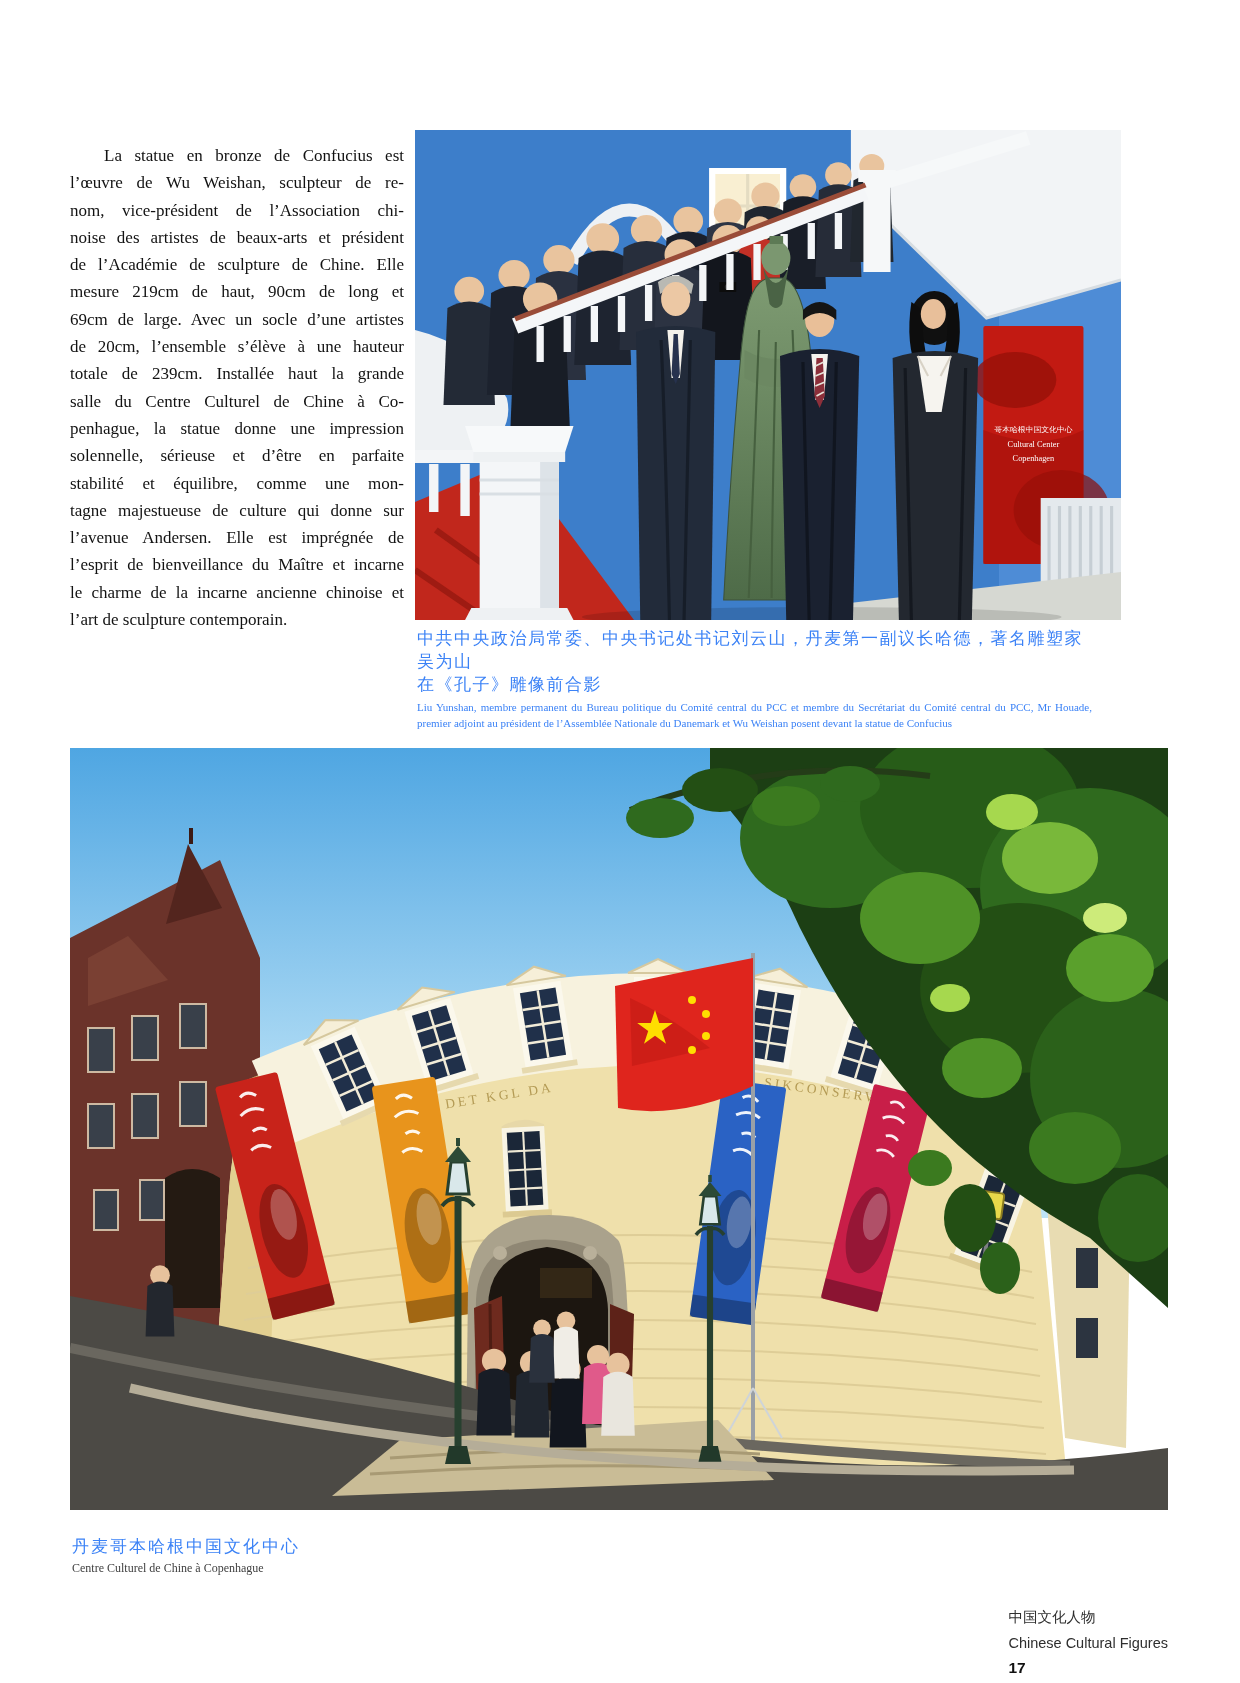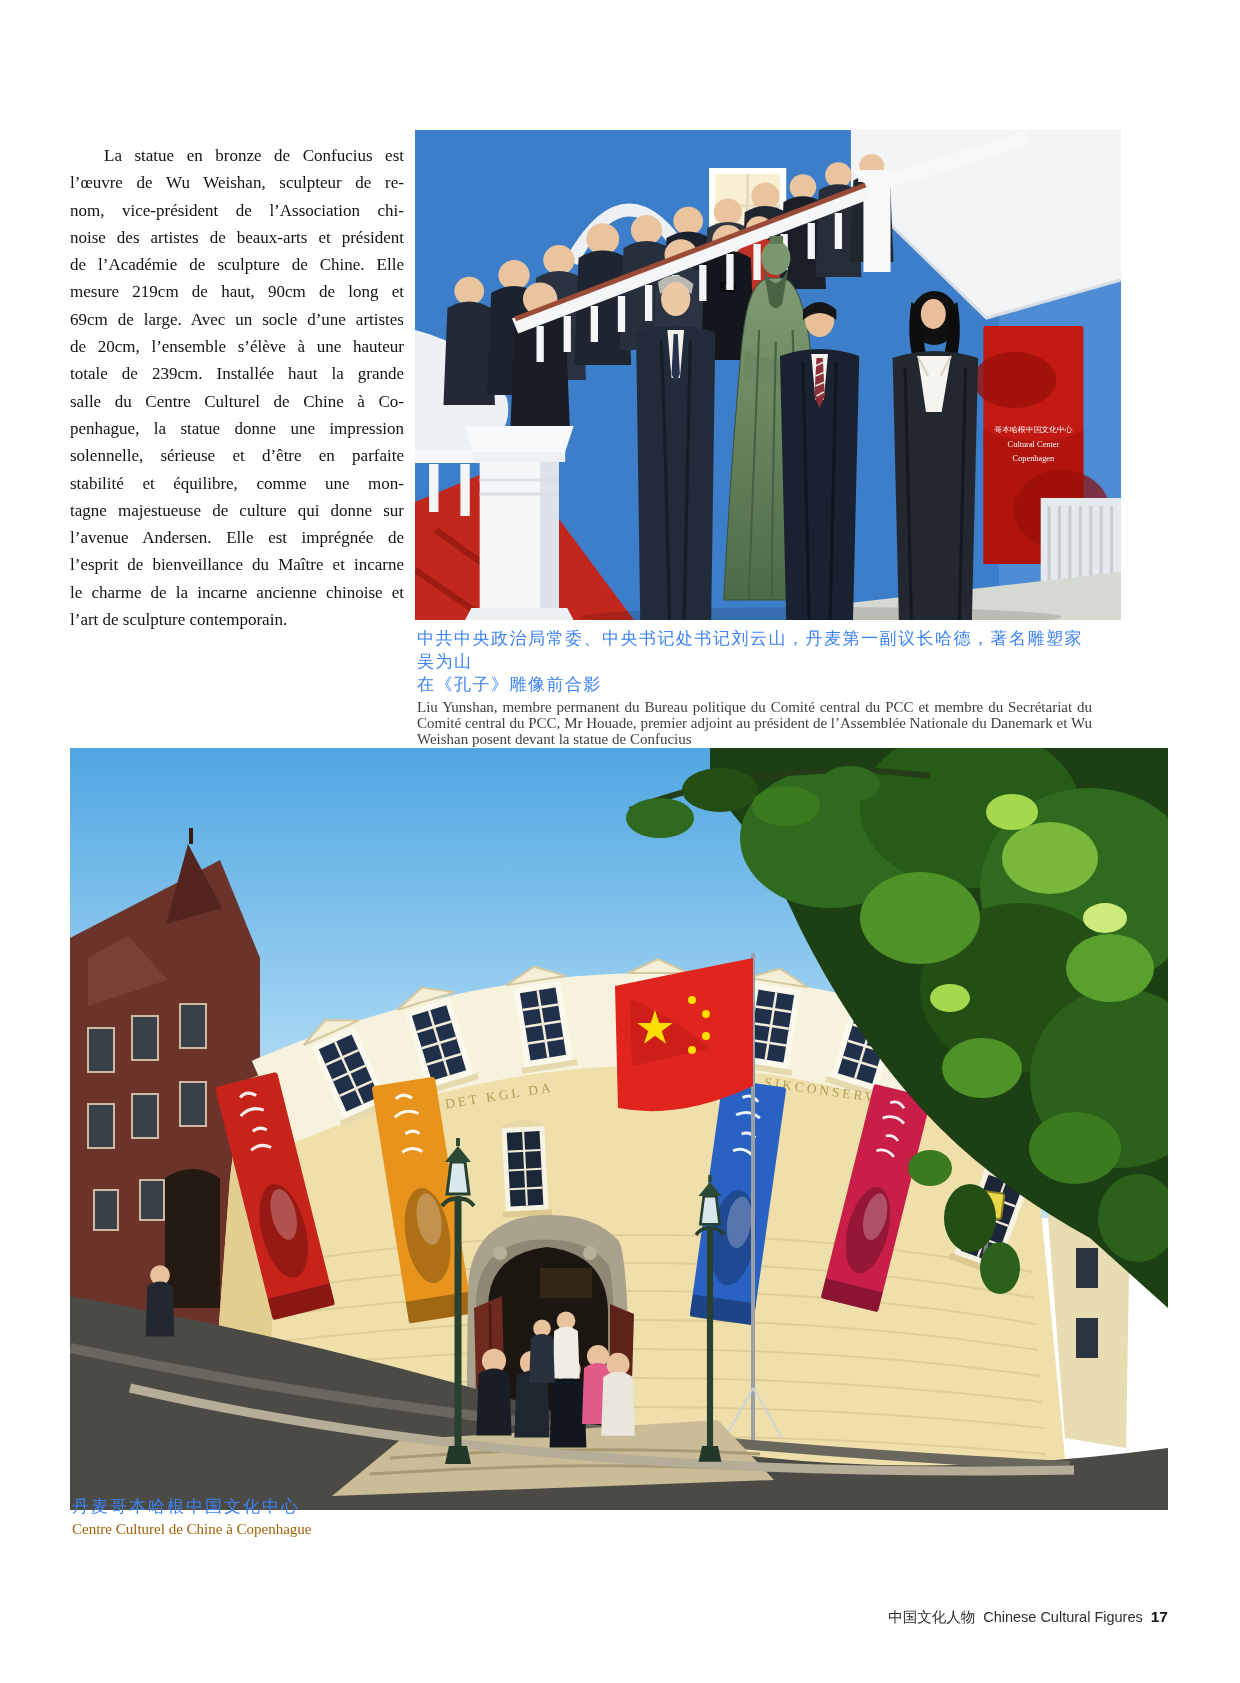--- a/index.html
+++ b/index.html
@@ -10,32 +10,32 @@
   .article-line{text-align:justify;text-align-last:justify;white-space:nowrap;}
   .article-col div.article-line:first-of-type{text-indent:34px;}
   .article-col div.article-line:last-of-type{text-align-last:left;}
 
   
   .photo1{position:absolute;left:415px;top:130px;width:706px;height:490px;}
   .photo1 svg{display:block;width:100%;height:100%;}
 
   .caption1{position:absolute;left:417px;top:627px;width:675px;}
   .cap-cn{font-size:17px;line-height:23px;letter-spacing:1.5px;color:#3b82f6;}
-  .cap-fr{margin-top:4px;font-size:15px;line-height:15.8px;color:#404040;text-align:justify;}
+  .cap-fr{margin-top:4px;font-size:11px;line-height:15.8px;color:#3b82f6;text-align:justify;}
 
   
   .photo2{position:absolute;left:70px;top:748px;width:1098px;height:762px;}
   .photo2 svg{display:block;width:100%;height:100%;}
 
-  .caption2{position:absolute;left:72px;top:1495px;width:600px;}
+  .caption2{position:absolute;left:72px;top:1535px;width:600px;}
   .caption2 .cap-cn{font-size:17px;letter-spacing:2px;}
-  .caption2 .cap-fr2{margin-top:3px;font-size:15px;color:#a16207;}
+  .caption2 .cap-fr2{margin-top:3px;font-size:12px;color:#404040;}
 
   
-  .footer{position:absolute;right:72px;top:1608px;font-family:"Liberation Sans","DejaVu Sans",sans-serif;font-size:14.5px;color:#2e2e2e;display:flex;align-items:baseline;gap:8px;}
+  .footer{position:absolute;right:72px;top:1608px;font-family:"Liberation Sans","DejaVu Sans",sans-serif;font-size:14.5px;color:#2e2e2e;display:flex;align-items:baseline;gap:8px;flex-direction:column;}
   .footer .pageno{font-weight:bold;font-size:15.5px;color:#111;}
 
   svg text{font-family:"Liberation Serif","DejaVu Serif",serif;}
 </style>
 </head>
 <body>
 
 <div class="article-col">
 
 <div class="article-line">La statue en bronze de Confucius est</div>

